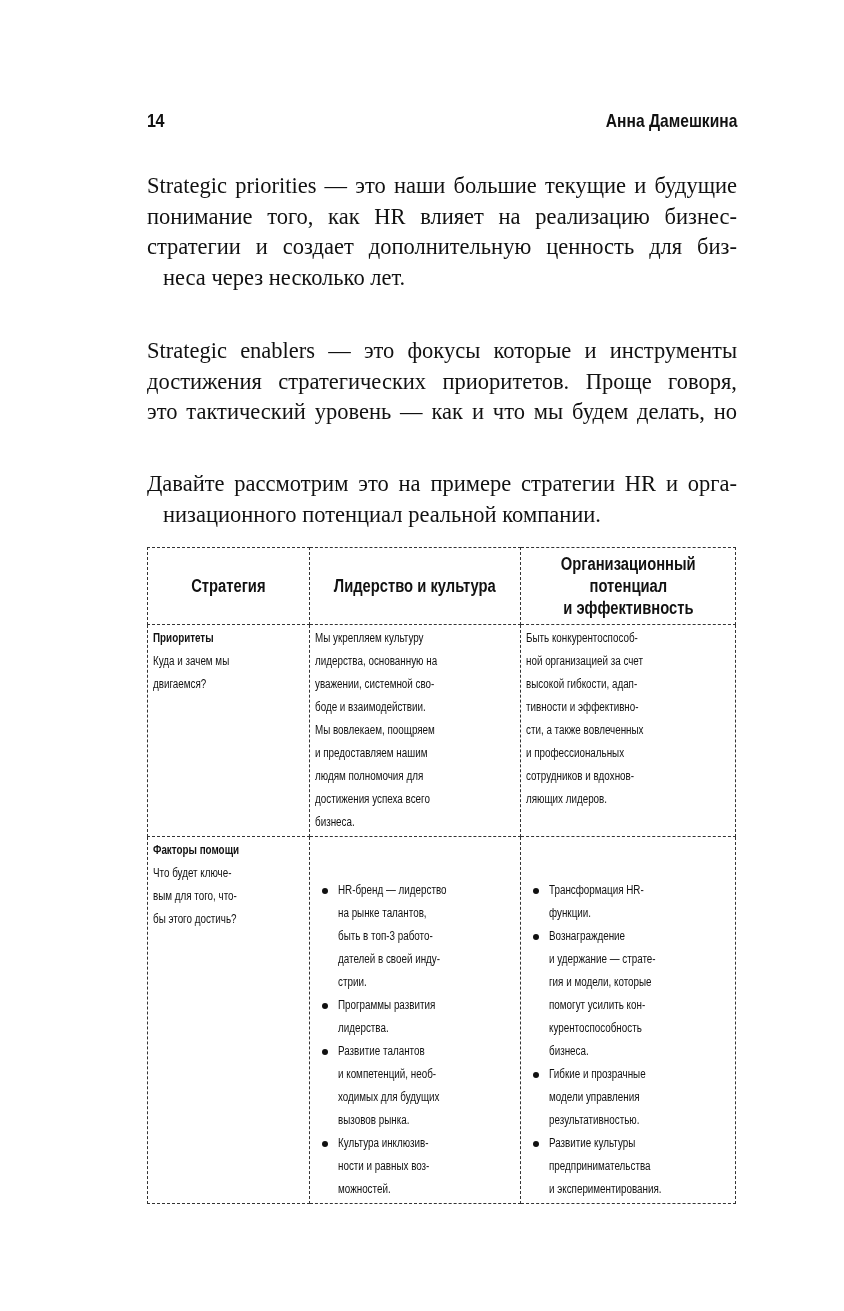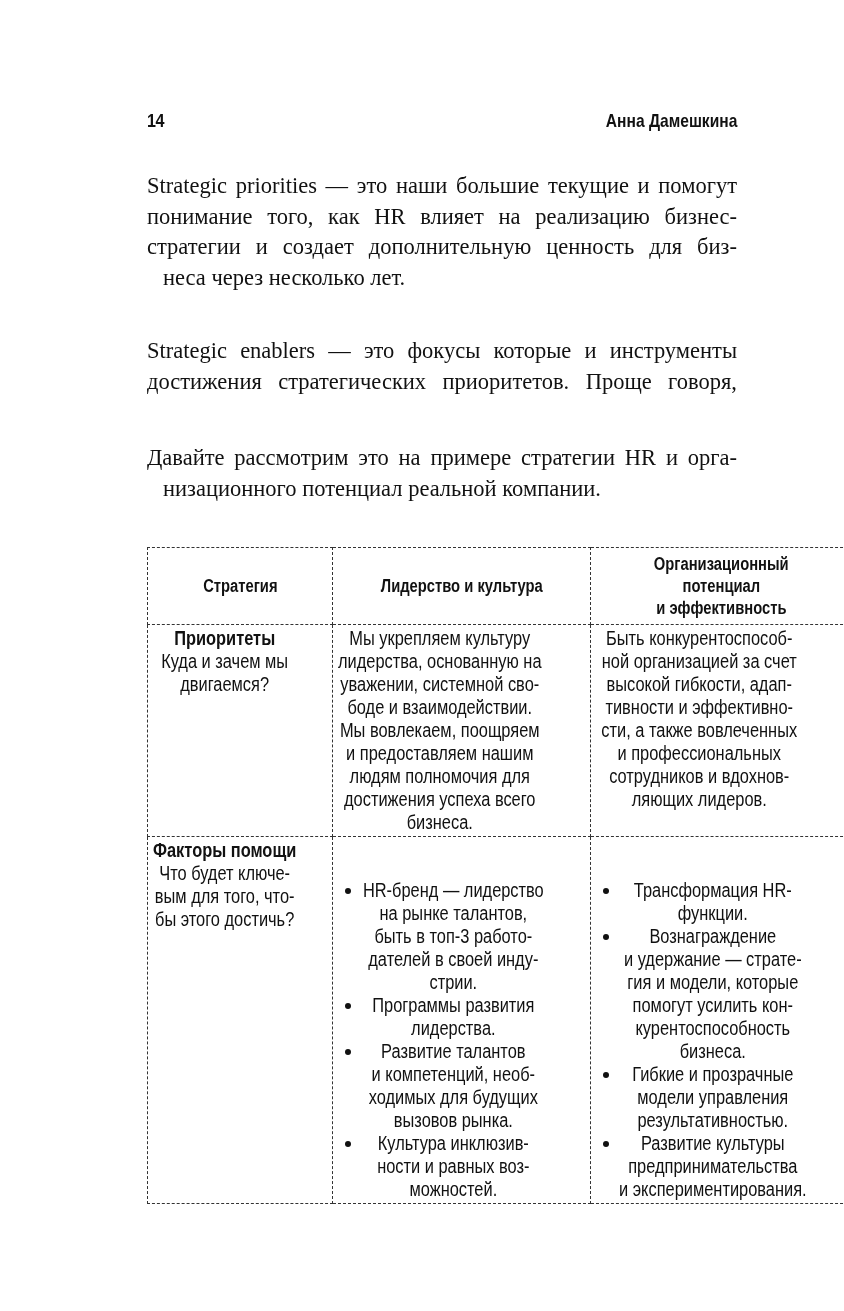--- a/index.html
+++ b/index.html
@@ -5,57 +5,58 @@
   html, body { margin: 0; padding: 0; background: #ffffff; }
   body { width: 844px; height: 1311px; position: relative; overflow: hidden; color: #111; }
   .page-header { position: absolute; top: 110px; left: 147px; width: 590px; height: 28px; }
   .page-number { position: absolute; left: 0; top: 0; font-family: "Liberation Sans", sans-serif; font-weight: bold; font-size: 19px; letter-spacing: -0.5px; transform: scaleX(0.85); transform-origin: left; }
   .running-head { position: absolute; right: 0; top: 0; font-family: "Liberation Sans", sans-serif; font-weight: bold; font-size: 19px; transform: scaleX(0.82); transform-origin: right; white-space: nowrap; }
   .body-text { position: absolute; left: 147px; width: 590px; font-family: "Liberation Serif", serif; font-size: 22.5px; line-height: 30.5px; text-align: justify; margin: 0; }
   .body-text span.line { display: block; text-align: justify; text-align-last: justify; white-space: nowrap; }
   .body-text span.line.last { text-align-last: left; margin-left: 16px; }
   .p1 { top: 171px; }
   .p2 { top: 336px; }
-  .p3 { top: 443px; }
+  .p3 { top: 469px; }
 
   .tbl { position: absolute; left: 147px; top: 547px; width: 589px; border-collapse: collapse; font-family: "Liberation Sans", sans-serif; }
   .tbl td, .tbl th { border: 1.5px dashed #333; vertical-align: top; padding: 0; }
   .col1 { width: 161px; }
   .col2 { width: 211px; }
   .col3 { width: 214px; }
   .tbl th { height: 76px; vertical-align: middle; text-align: center; font-weight: bold; font-size: 18px; line-height: 22px; }
   .hdr-inner { display: inline-block; transform: scaleX(0.82); transform-origin: center; white-space: nowrap; }
-  .cell { font-size: 20px; line-height: 23px; padding: 2px 4px 2px 5px; text-align: center; }
+  .cell { font-size: 12px; line-height: 23px; padding: 2px 4px 2px 5px; }
   .cell .cline { display: block; white-space: nowrap; transform: scaleX(0.82); transform-origin: left; }
   .cell .cline.b { font-weight: bold; }
   .row-pri td { height: 210px; }
   .row-fac td { height: 324px; }
   ul.bl { list-style: none; margin: 0; padding: 0; }
   ul.bl li { position: relative; padding-left: 24px; }
   ul.bl li .bullet { position: absolute; left: 8px; top: 9px; width: 6px; height: 6px; border-radius: 50%; background: #111; }
   .cell.list { padding-left: 4px; margin-top: 40px; }
 </style>
 </head>
 <body>
 
 <div class="page-header">
   <span class="page-number">14</span>
   <span class="running-head">Анна Дамешкина</span>
 </div>
 
 <p class="body-text p1">
-  <span class="line">Strategic priorities — это наши большие текущие и помогут</span>
+  <span class="line">Strategic priorities — это наши большие текущие и будущие</span>
   <span class="line">понимание того, как HR влияет на реализацию бизнес-</span>
   <span class="line">стратегии и создает дополнительную ценность для биз-</span>
   <span class="line last">неса через несколько лет.</span>
 </p>
 
 <p class="body-text p2">
   <span class="line">Strategic enablers — это фокусы которые и инструменты</span>
   <span class="line">достижения стратегических приоритетов. Проще говоря,</span>
+  <span class="line">это тактический уровень — как и что мы будем делать, но</span>
 </p>
 
 <p class="body-text p3">
   <span class="line">Давайте рассмотрим это на примере стратегии HR и орга-</span>
   <span class="line last">низационного потенциал реальной компании.</span>
 </p>
 
 <table class="tbl">
   <tbody>
       <tr>

